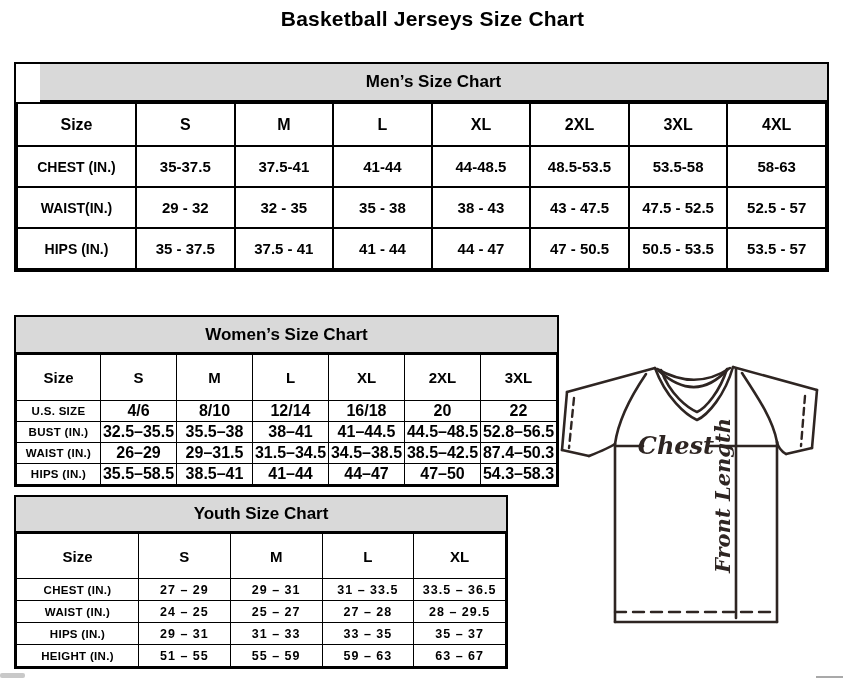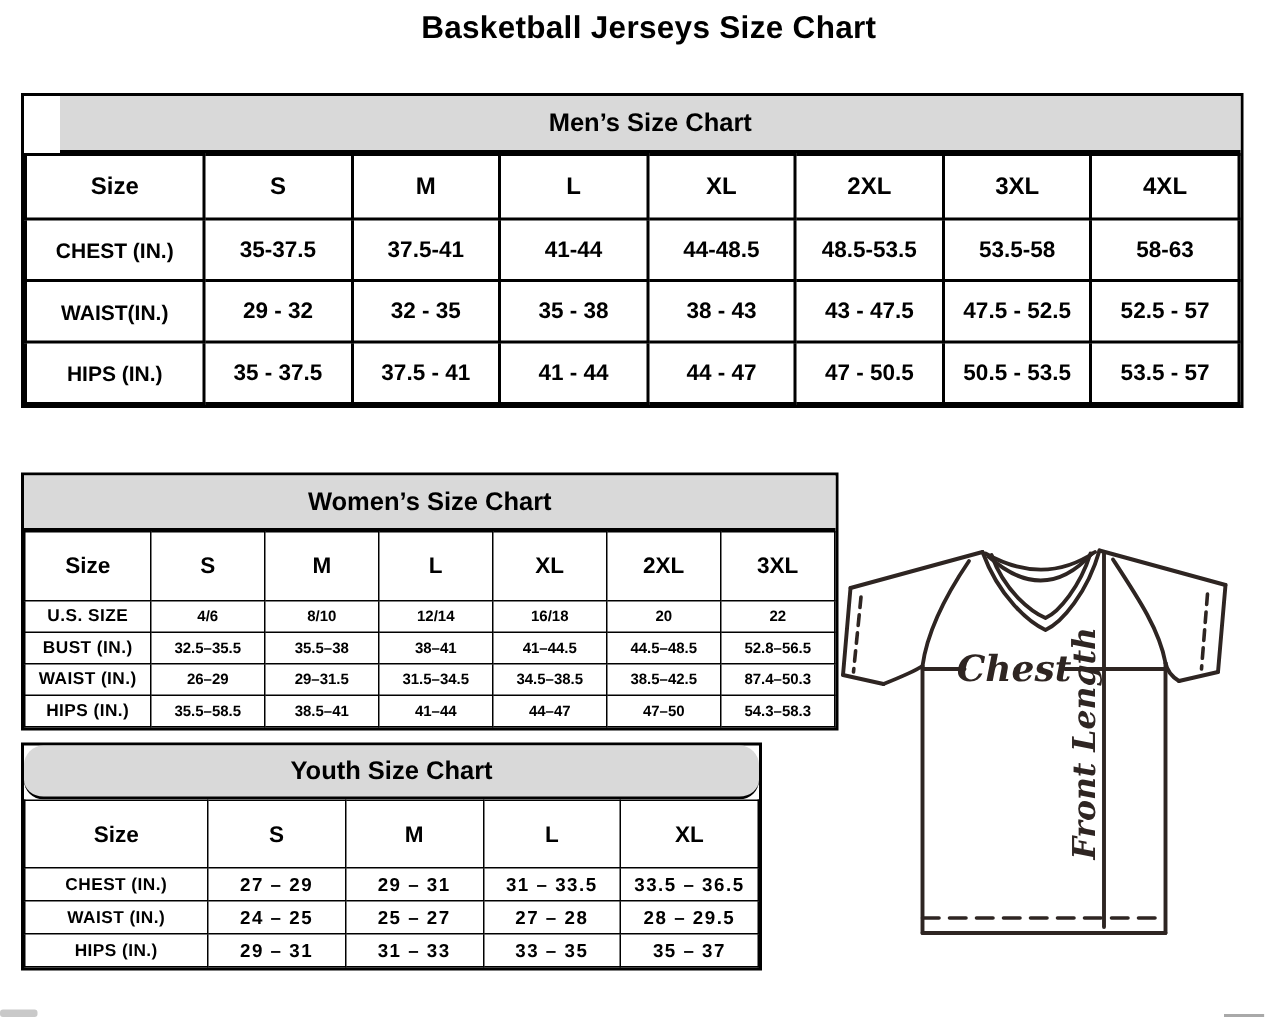--- a/index.html
+++ b/index.html
@@ -34,25 +34,25 @@
   #mens-chart  { left:14px; top:62px;  width:815px; }
   #mens-chart .chart-title { height:38px;margin-left:24px; }
   #mens-chart thead td { height:43px; font-size:16px; }
   #mens-chart tbody td { height:41px; font-size:15px; }
   #mens-chart tbody td.row-label { font-size:14px; }
   
   #womens-chart { left:14px; top:315px; width:545px; }
   #womens-chart .chart-title { height:37px; }
   #womens-chart table.size-table td { border-width:1.5px; }
   #womens-chart thead td { height:46px; font-size:15px; }
-  #womens-chart tbody td { height:21px; font-size:10px; }
+  #womens-chart tbody td { height:21px; font-size:16px; }
   #womens-chart tbody td.row-label { font-size:11.5px; letter-spacing:0.3px; }
   
   #youth-chart { left:14px; top:495px; width:494px; }
-  #youth-chart .chart-title { height:36px;border-radius:13px; }
+  #youth-chart .chart-title { height:36px; }
   #youth-chart table.size-table td { border-width:1.5px; }
   #youth-chart thead td { height:45px; font-size:15px; }
   #youth-chart tbody td { height:22px; font-size:12.5px; letter-spacing:1px; }
   #youth-chart tbody td.row-label { font-size:11.5px; letter-spacing:0.3px; }
 
   
   #jersey-diagram { position:absolute; left:558px; top:356px; width:282px; height:275px; }
   #jersey-diagram svg { display:block; }
   .jersey-label {
     font-family:"DejaVu Serif","Liberation Serif",serif;
@@ -216,20 +216,27 @@
             <td>27 – 28</td>
             <td>28 – 29.5</td>
           </tr>
           <tr>
             <td class="row-label">HIPS (IN.)</td>
             <td>29 – 31</td>
             <td>31 – 33</td>
             <td>33 – 35</td>
             <td>35 – 37</td>
           </tr>
+          <tr>
+            <td class="row-label">HEIGHT (IN.)</td>
+            <td>51 – 55</td>
+            <td>55 – 59</td>
+            <td>59 – 63</td>
+            <td>63 – 67</td>
+          </tr>
         </tbody>
     </table>
   </div>
 
   <div id="jersey-diagram">
     <svg width="282" height="275" viewBox="0 0 282 275" xmlns="http://www.w3.org/2000/svg">
       <g fill="none" stroke="#2e2522" stroke-width="2.6" stroke-linecap="round" stroke-linejoin="round">
 
         <path d="M 97,12 L 9,36"></path>
         <path d="M 175,11 L 259,34"></path>

